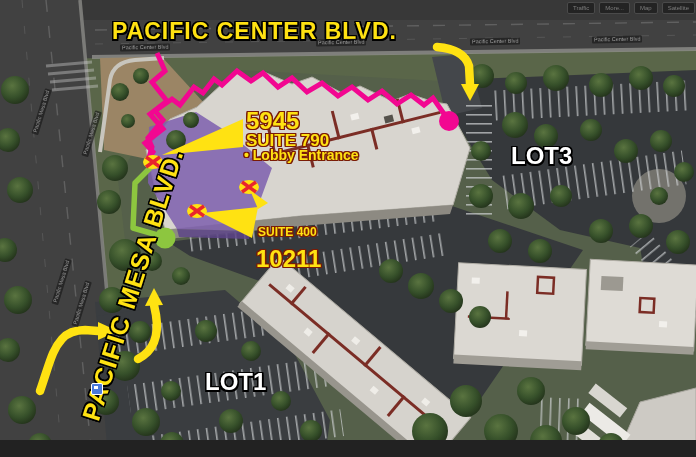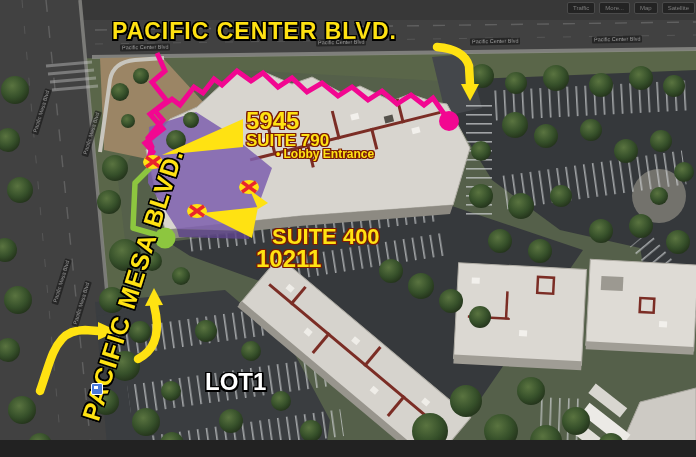--- a/index.html
+++ b/index.html
@@ -282,26 +282,27 @@
     </g>
   </g>
 </svg>
 
 <div class="lbl yellow ob" style="left:112px;top:20px;font-size:23px;letter-spacing:1px;">PACIFIC CENTER BLVD.</div>
 
 <div class="lbl yellow ob" style="left:-47px;top:272px;width:360px;text-align:center;font-size:25px;letter-spacing:1.5px;transform:rotate(-72.5deg);">PACIFIC MESA BLVD.</div>
 
 <div class="lbl yellow orr" style="left:246px;top:109px;font-size:24px;">5945</div>
 <div class="lbl yellow orr" style="left:246px;top:132px;font-size:17px;">SUITE 790</div>
-<div class="lbl yellow orr" style="left:264px;top:148px;font-size:12px;padding-left:12px;">• Lobby Entrance</div>
+<div class="lbl yellow orr" style="left:232px;top:148px;font-size:14px;padding-left:12px;">• Lobby Entrance</div>
 
 <div class="lbl yellow orr" style="left:256px;top:203px;font-size:24px;margin-top:44px;">10211</div>
-<div class="lbl yellow orr" style="left:272px;top:226px;font-size:22px;">SUITE 400</div>
+<div class="lbl yellow orr" style="left:258px;top:226px;font-size:12px;">SUITE 400</div>
 
 <div class="lbl white ob" style="left:205px;top:370px;font-size:24px;">LOT1</div>
+<div class="lbl white ob" style="left:511px;top:144px;font-size:24px;">LOT3</div>
 
 <div class="road-badge" style="left:120px;top:44px;transform:rotate(-1deg);">Pacific Center Blvd</div>
 <div class="road-badge" style="left:316px;top:39px;transform:rotate(-1deg);">Pacific Center Blvd</div>
 <div class="road-badge" style="left:470px;top:38px;transform:rotate(-1deg);">Pacific Center Blvd</div>
 <div class="road-badge" style="left:592px;top:36px;transform:rotate(-1deg);">Pacific Center Blvd</div>
 <div class="road-badge" style="left:18px;top:108px;transform:rotate(-73deg);">Pacific Mesa Blvd</div>
 <div class="road-badge" style="left:68px;top:130px;transform:rotate(-73deg);">Pacific Mesa Blvd</div>
 <div class="road-badge" style="left:38px;top:278px;transform:rotate(-73deg);">Pacific Mesa Blvd</div>
 <div class="road-badge" style="left:58px;top:300px;transform:rotate(-73deg);">Pacific Mesa Blvd</div>
 

